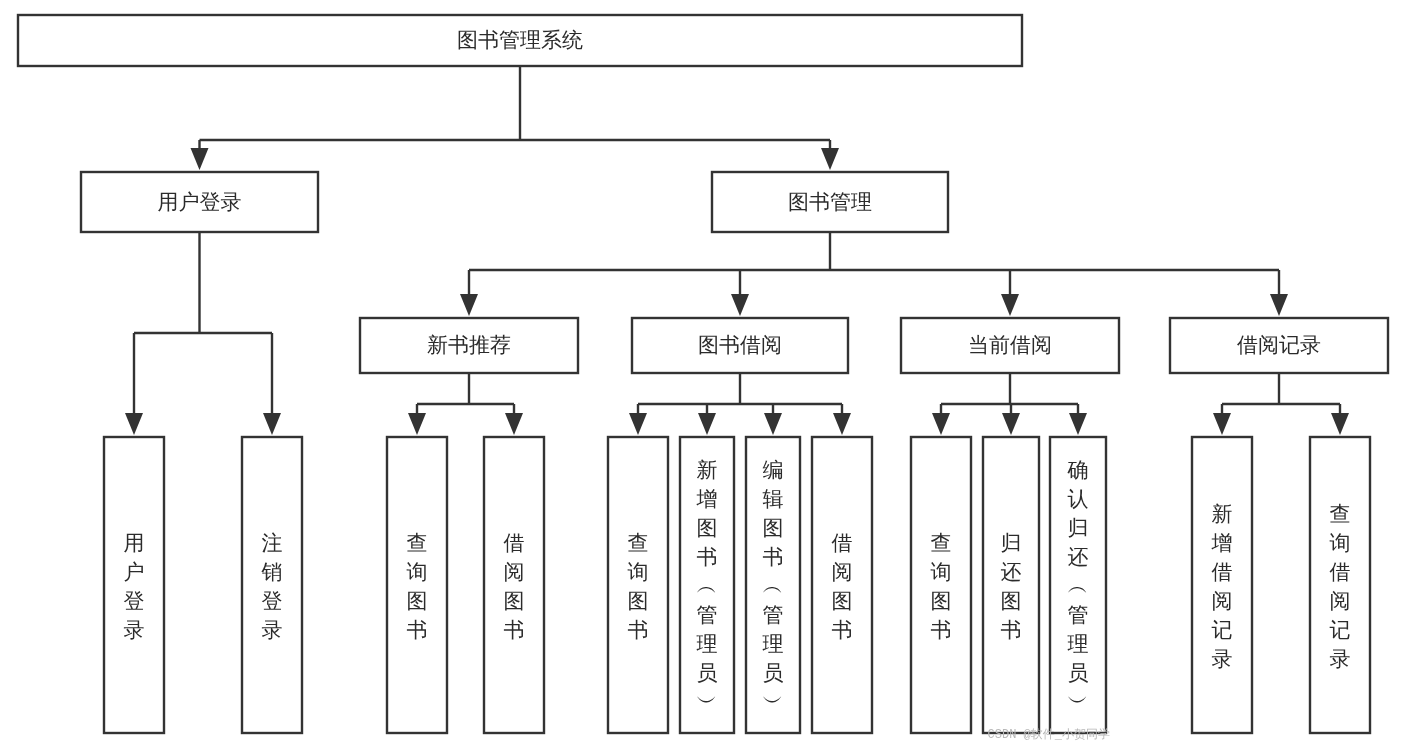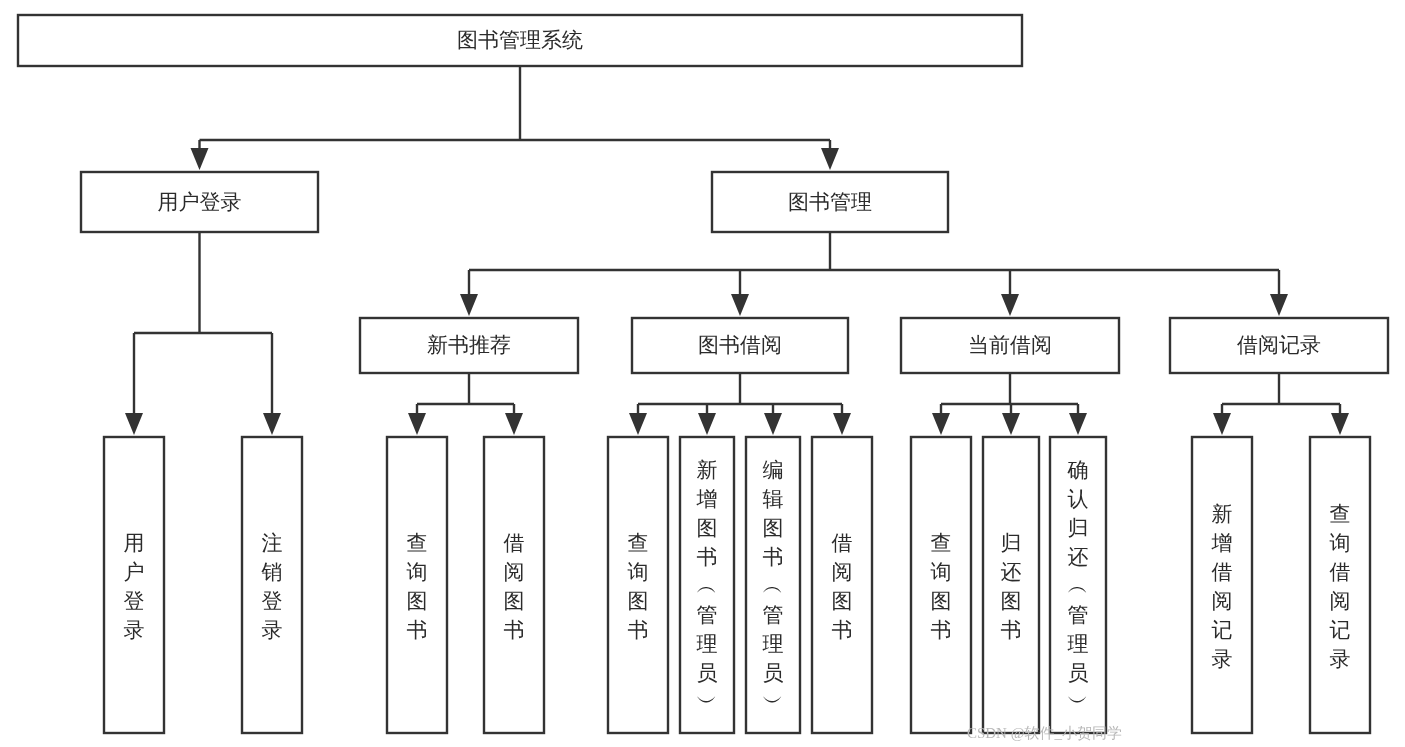--- a/index.html
+++ b/index.html
@@ -51,25 +51,25 @@
     dominant-baseline: middle;
   }
   .node-label-vertical {
     fill: #2b2b2b;
     font-family: "Liberation Sans", "DejaVu Sans", sans-serif;
     font-size: 21px;
     text-anchor: middle;
   }
   .watermark-text {
     position: absolute;
-    right: 12px;
+    right: 24px;
     bottom: 4px;
     color: #b8b8b8;
-    font-size: 15px;
-    font-family: Liberation Serif, serif;
+    font-size: 12px;
+    font-family: Liberation Mono, monospace;
     white-space: nowrap;
     user-select: none;
   }
 </style>
 </head>
 <body>
 
 <div id="diagram-root">
   <svg id="tree-svg" viewBox="0 0 1405 747" xmlns="http://www.w3.org/2000/svg">
     <g id="connector-layer">

